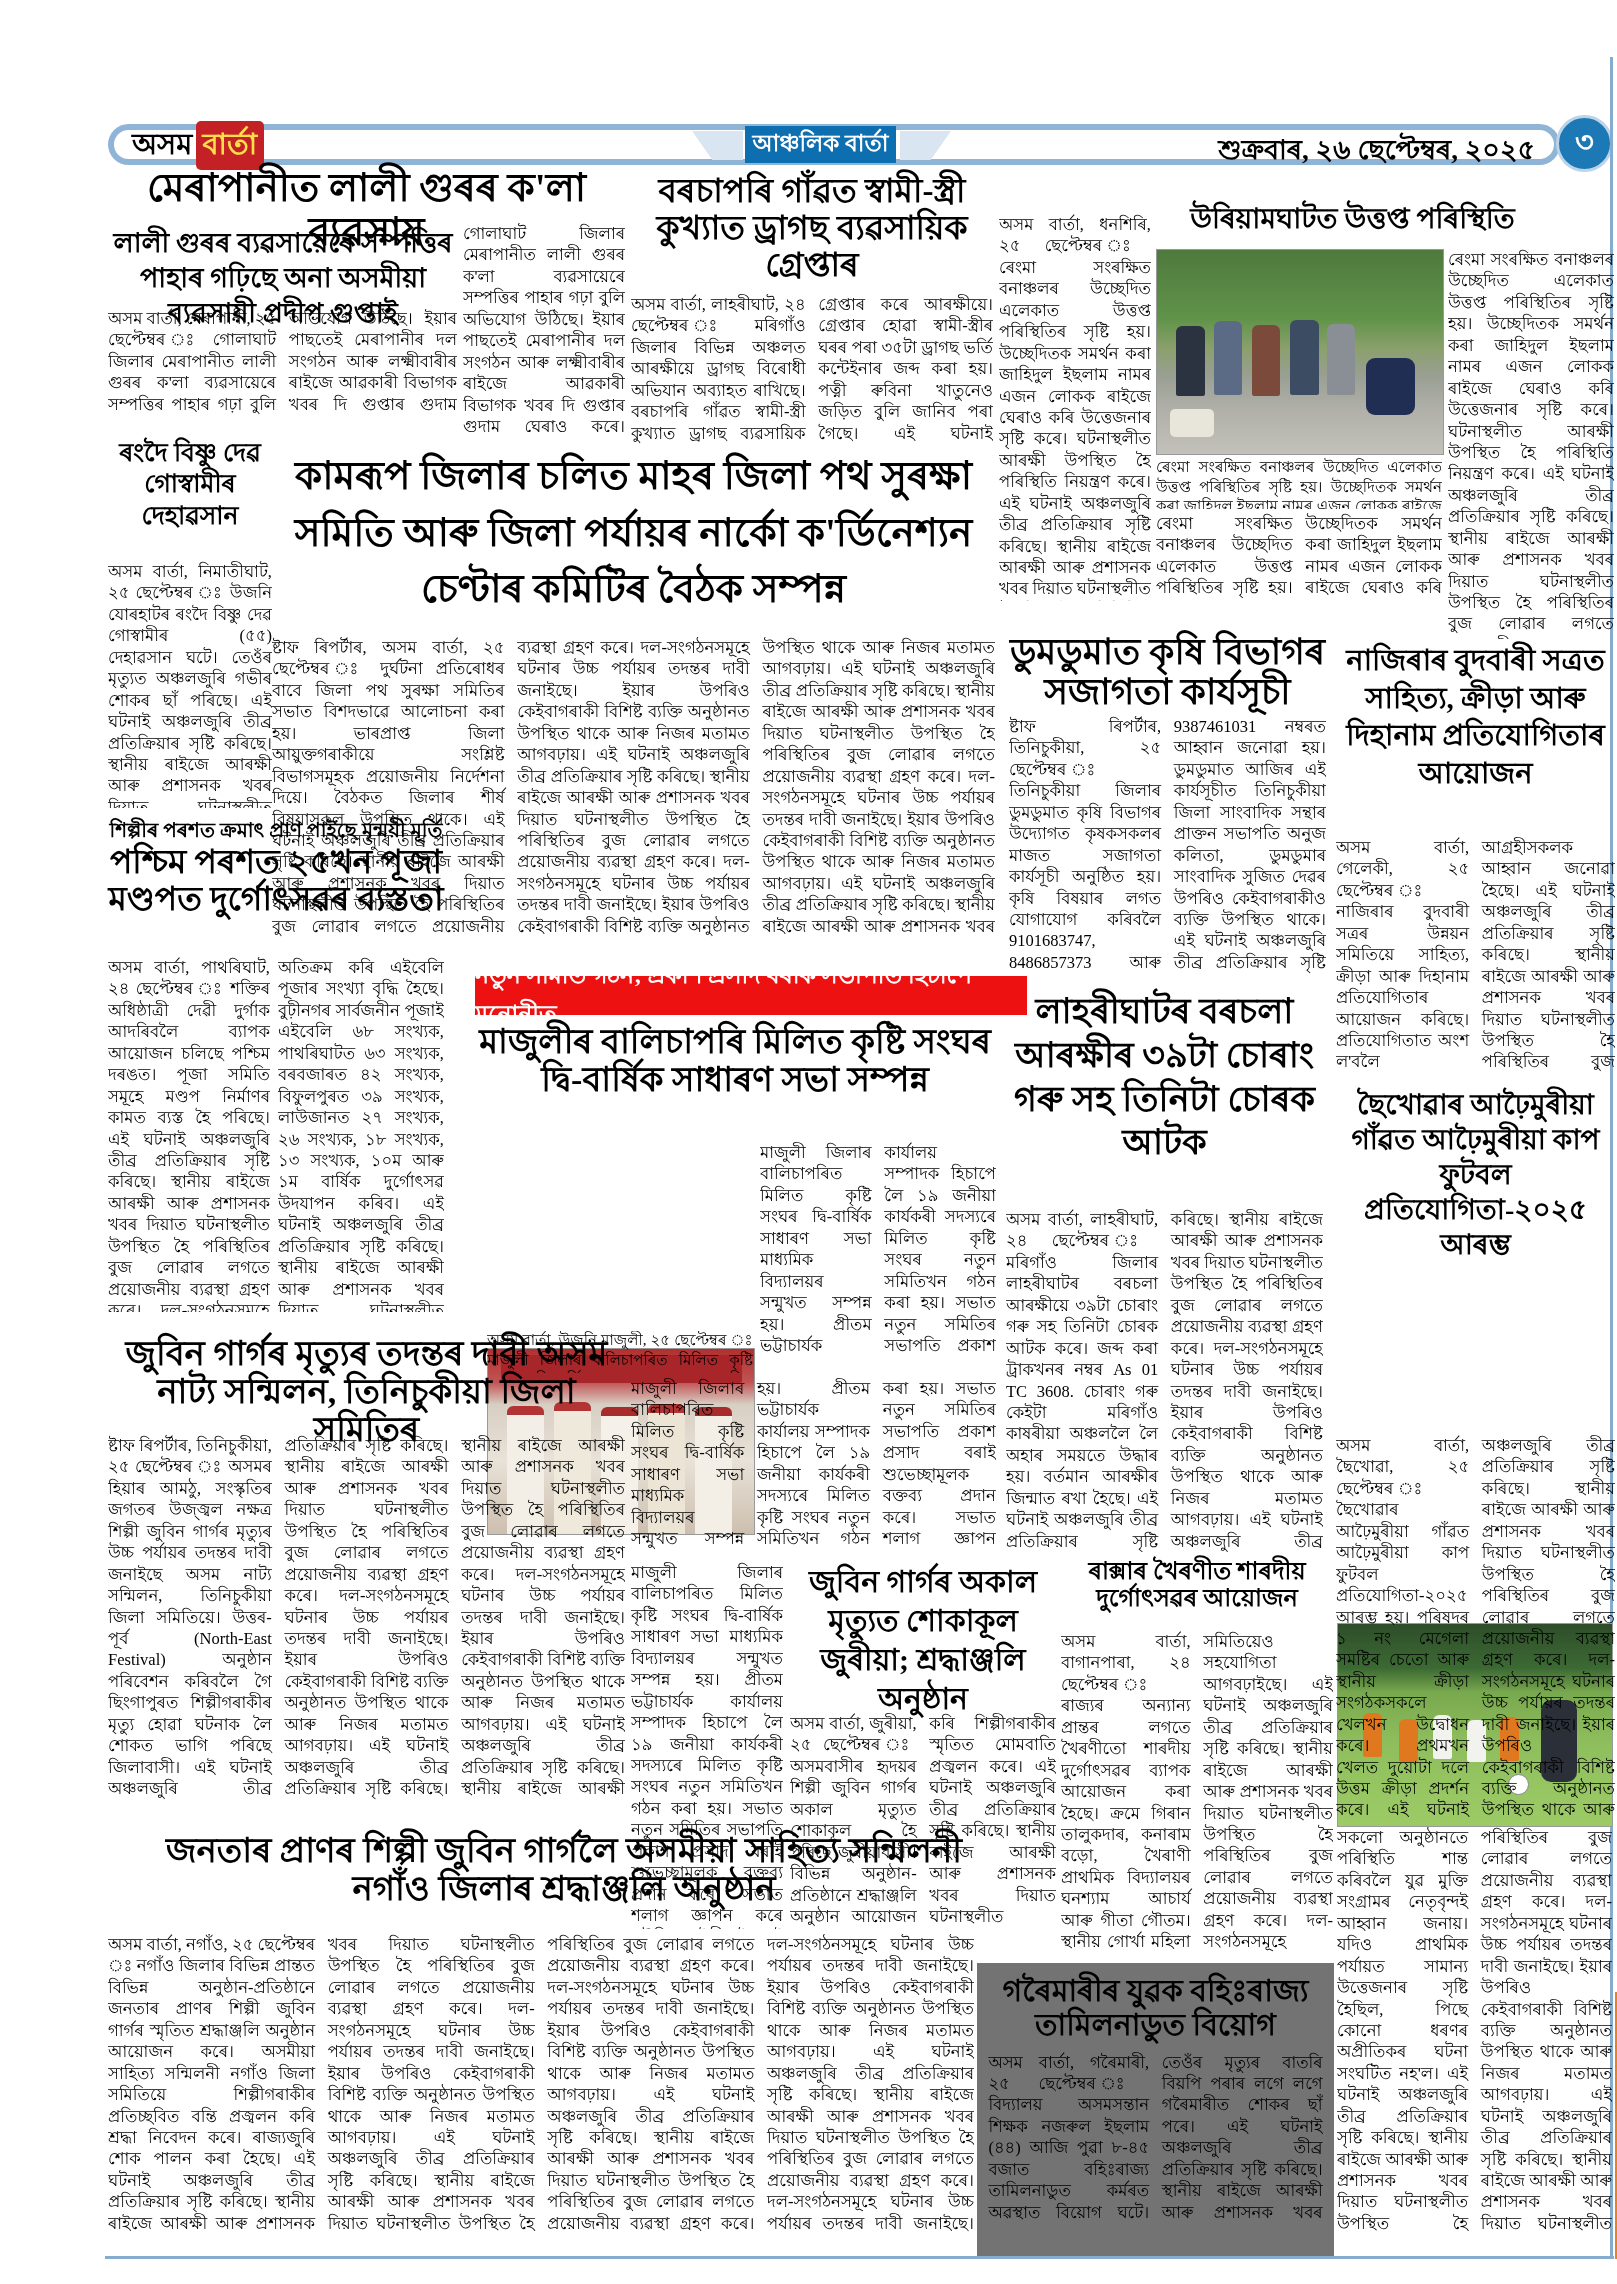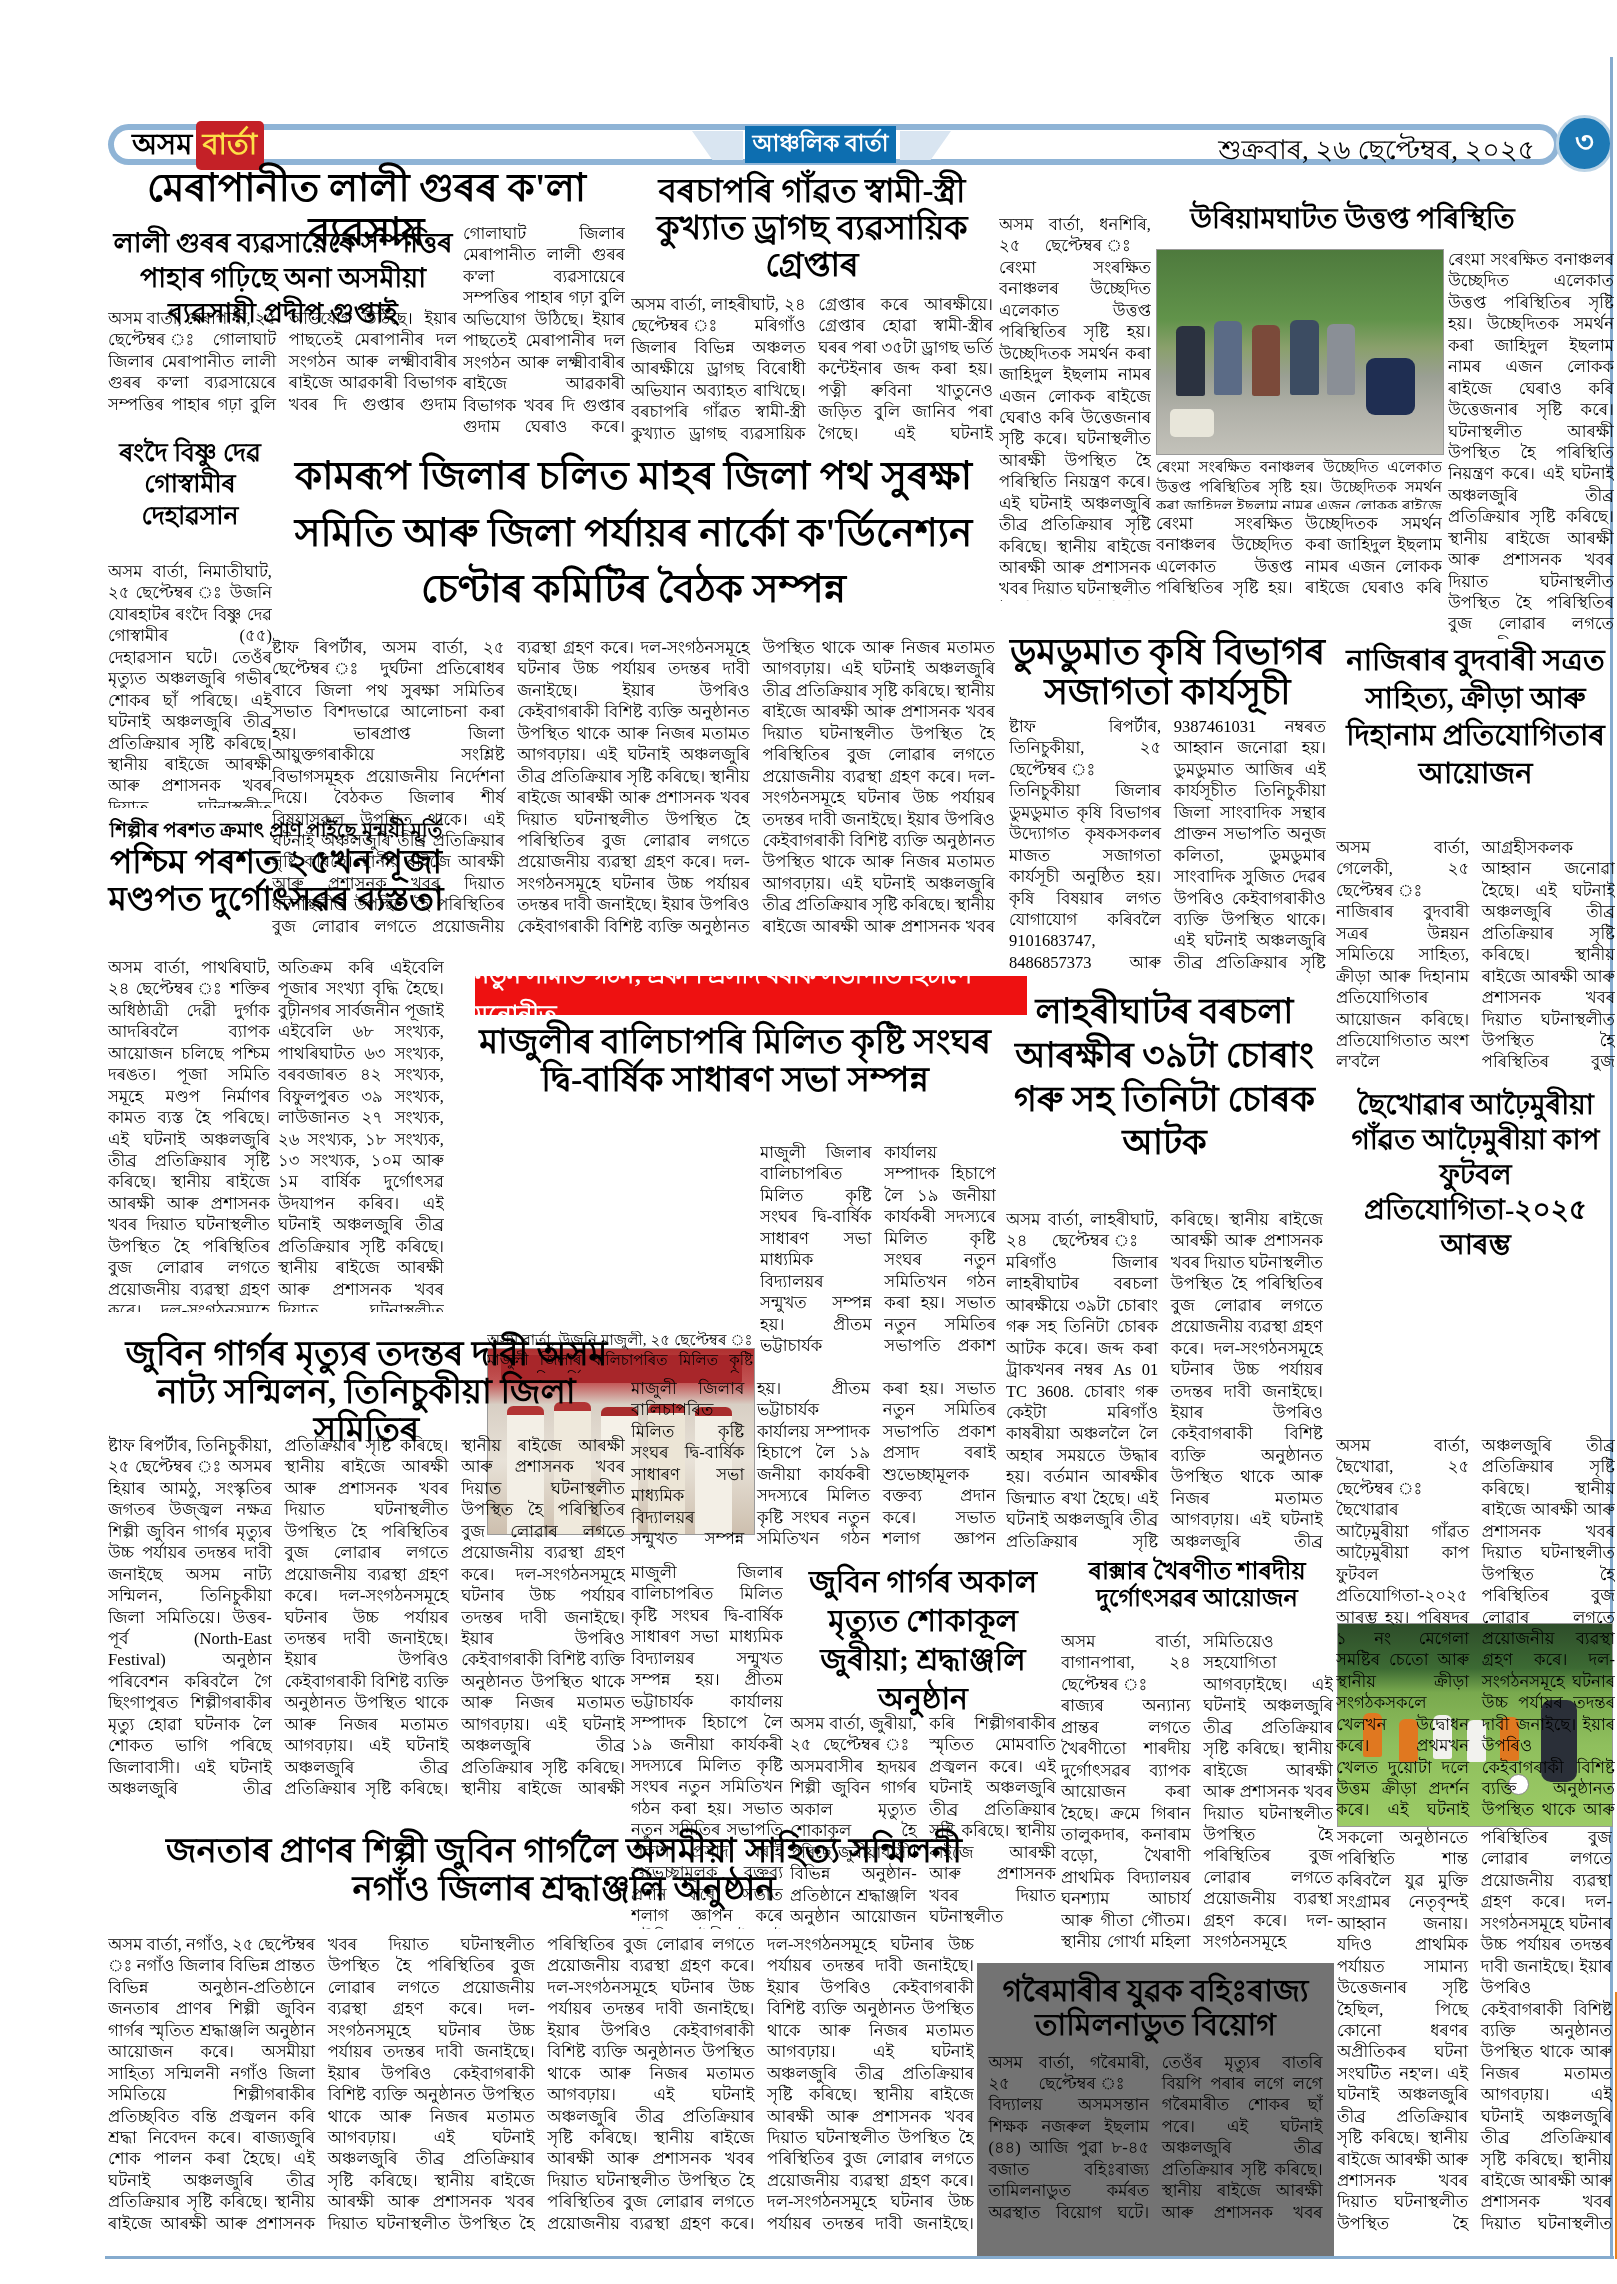--- a/index.html
+++ b/index.html
@@ -47,21 +47,21 @@
     <span>অসম</span>
       <span class="mast-red">বাৰ্তা</span>
   </div>
 
   <div class="trap abs" style="left:692px;top:131px;width:51px;height:29px;clip-path:polygon(0 0,100% 0,100% 100%,40% 100%);"></div>
   <div id="sectionbox" class="abs" style="left:745px;top:126px;width:151px;height:37px;font-size:23px;">
     <span>আঞ্চলিক বাৰ্তা</span>
   </div>
   <div class="trap abs" style="left:900px;top:131px;width:51px;height:29px;clip-path:polygon(0 0,100% 0,60% 100%,0 100%);"></div>
 
-  <div class="abs" style="left:1167px;top:129px;width:368px;height:33px;font-size:27px;font-weight:400;text-align:right;">
+  <div class="abs" style="left:1167px;top:129px;width:368px;height:33px;font-size:27px;font-weight:700;text-align:right;">
     <span>শুক্ৰবাৰ, ২৬ ছেপ্টেম্বৰ, ২০২৫</span>
   </div>
   <div id="pagenum" class="abs" style="left:1556px;top:115px;width:51px;height:51px;font-size:29px;">
     <span>৩</span>
   </div>
 
   <div class="rule abs" style="left:1610px;top:57px;width:3.2px;height:2202px;"></div>
   <div class="rule abs" style="left:105px;top:2256px;width:1509px;height:3.2px;"></div>
   <div class="rule-orange abs" style="left:1615px;top:1992px;width:3.2px;height:267px;"></div>
 

